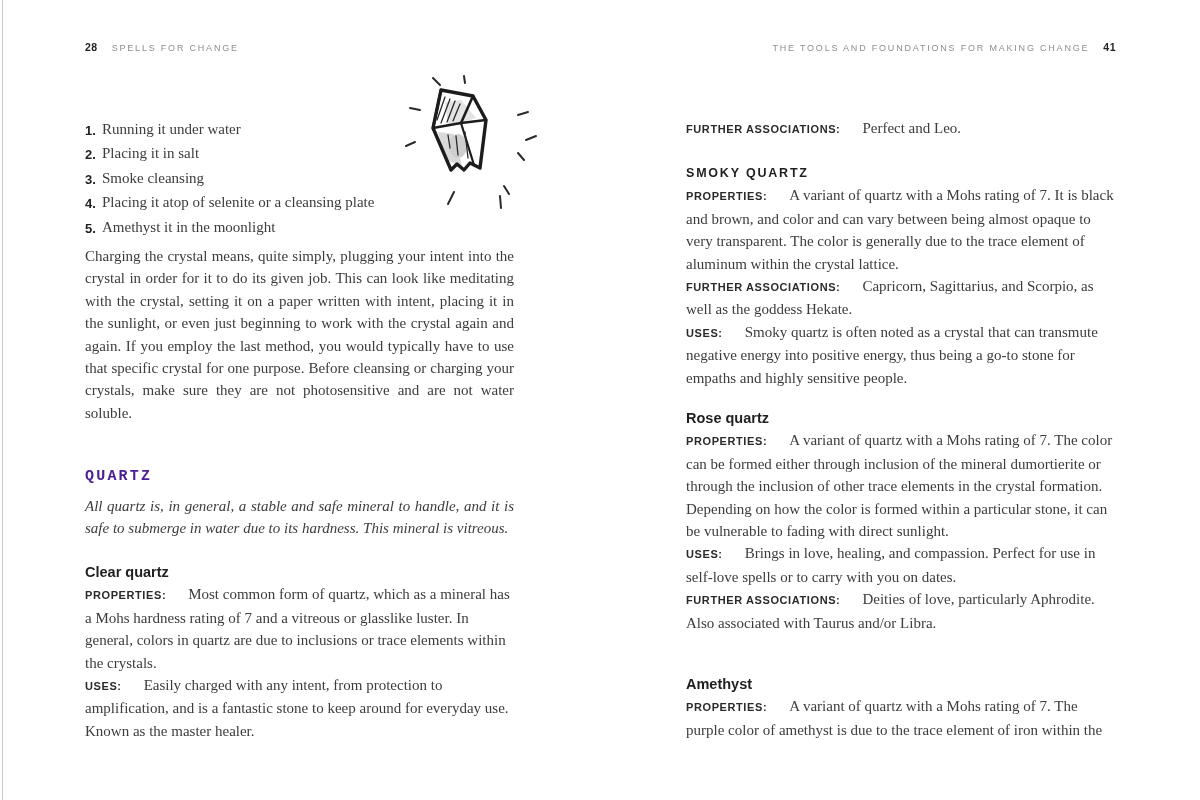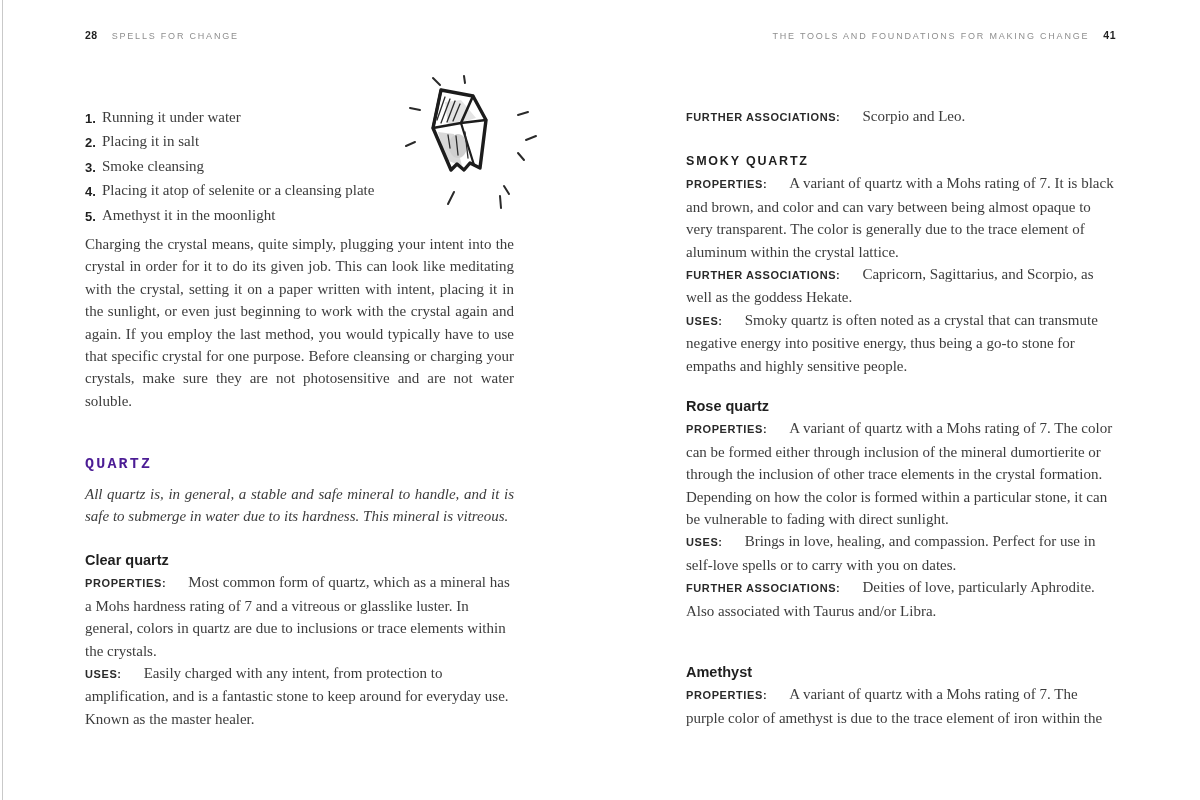--- a/index.html
+++ b/index.html
@@ -5,21 +5,21 @@
   * { margin:0; padding:0; box-sizing:border-box; }
   html,body { width:1200px; height:800px; background:#ffffff; }
   .spread {
     position:relative; width:1200px; height:800px;
     background:#ffffff; overflow:hidden;
     font-family:"Liberation Serif", serif;
     color:#3c3c3c;
   }
   .page-edge { position:absolute; left:2px; top:0; bottom:0; width:1px; background:#c9c9c9; }
 
-  .page { position:absolute; top:0; height:696px; }
+  .page { position:absolute; top:12px; height:696px; }
   .page-left  { left:85px;  width:429px; }
   .page-right { left:686px; width:430px; }
 
   .running-header {
     position:absolute; top:29px; left:0; right:0;
     font-family:"Liberation Sans", sans-serif;
     font-size:9px; letter-spacing:1.8px; color:#8e8e8e;
     white-space:nowrap;
   }
   .running-header.right-align { text-align:right; }
@@ -161,21 +161,21 @@
       <line x1="100" y1="136" x2="101" y2="148"></line>
     </g>
   </svg>
 
   <div class="page page-right">
 
     <div class="running-header right-align">
       <span>THE TOOLS AND FOUNDATIONS FOR MAKING CHANGE</span><span class="pnum">41</span>
     </div>
 
-    <p class="abs carryover-para body-text"><span class="label">FURTHER ASSOCIATIONS:</span><span>Scorpio and Leo.</span></p>
+    <p class="abs carryover-para body-text"><span class="label">FURTHER ASSOCIATIONS:</span><span>Perfect and Leo.</span></p>
 
     <div class="abs smoky-entry entry body-text">
       <h3 class="entry-heading caps">SMOKY QUARTZ</h3>
       <p><span class="label">PROPERTIES:</span><span>A variant of quartz with a Mohs rating of 7. It is black and brown, and color and can vary between being almost opaque to very transparent. The color is generally due to the trace element of aluminum within the crystal lattice.</span></p>
       <p><span class="label">FURTHER ASSOCIATIONS:</span><span>Capricorn, Sagittarius, and Scorpio, as well as the goddess Hekate.</span></p>
       <p><span class="label">USES:</span><span>Smoky quartz is often noted as a crystal that can transmute negative energy into positive energy, thus being a go-to stone for empaths and highly sensitive people.</span></p>
     </div>
 
     <div class="abs rose-entry entry body-text">
       <h3 class="entry-heading">Rose quartz</h3>

